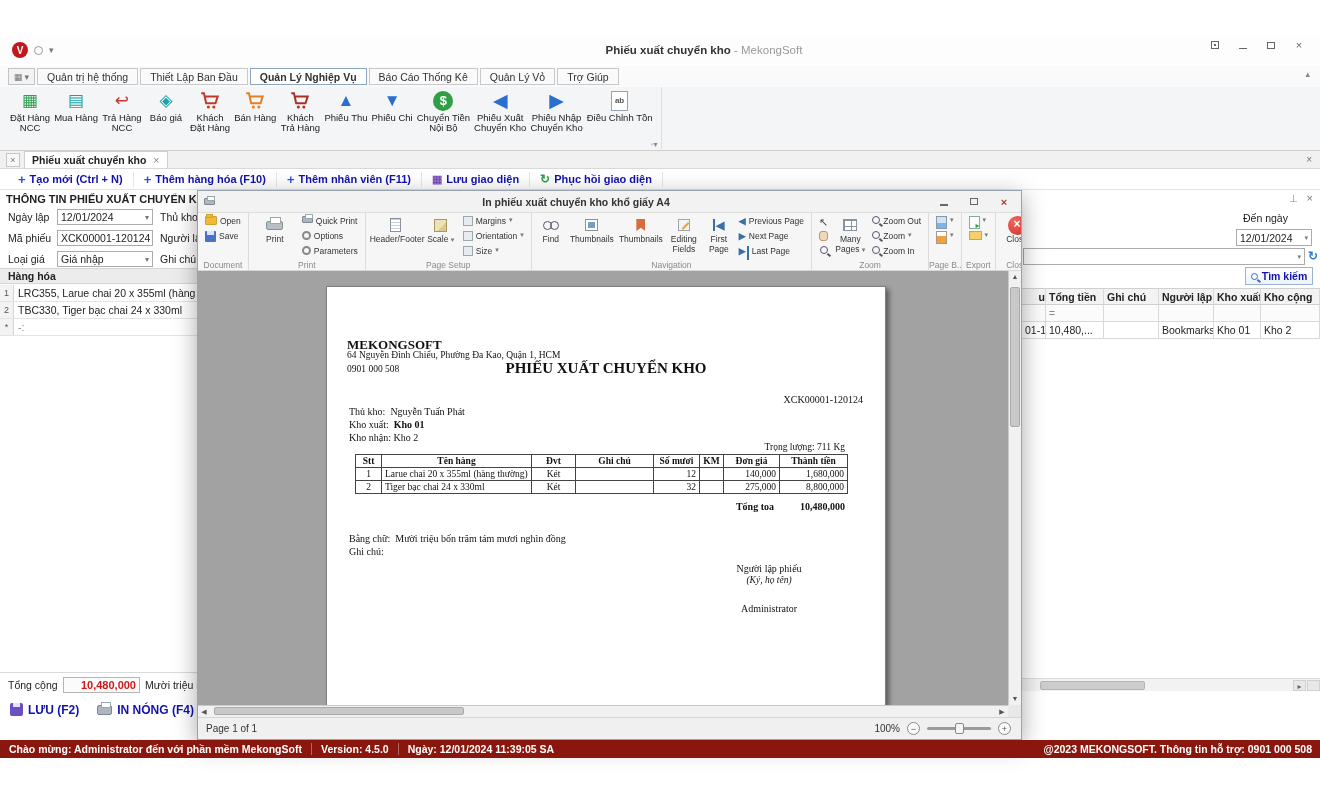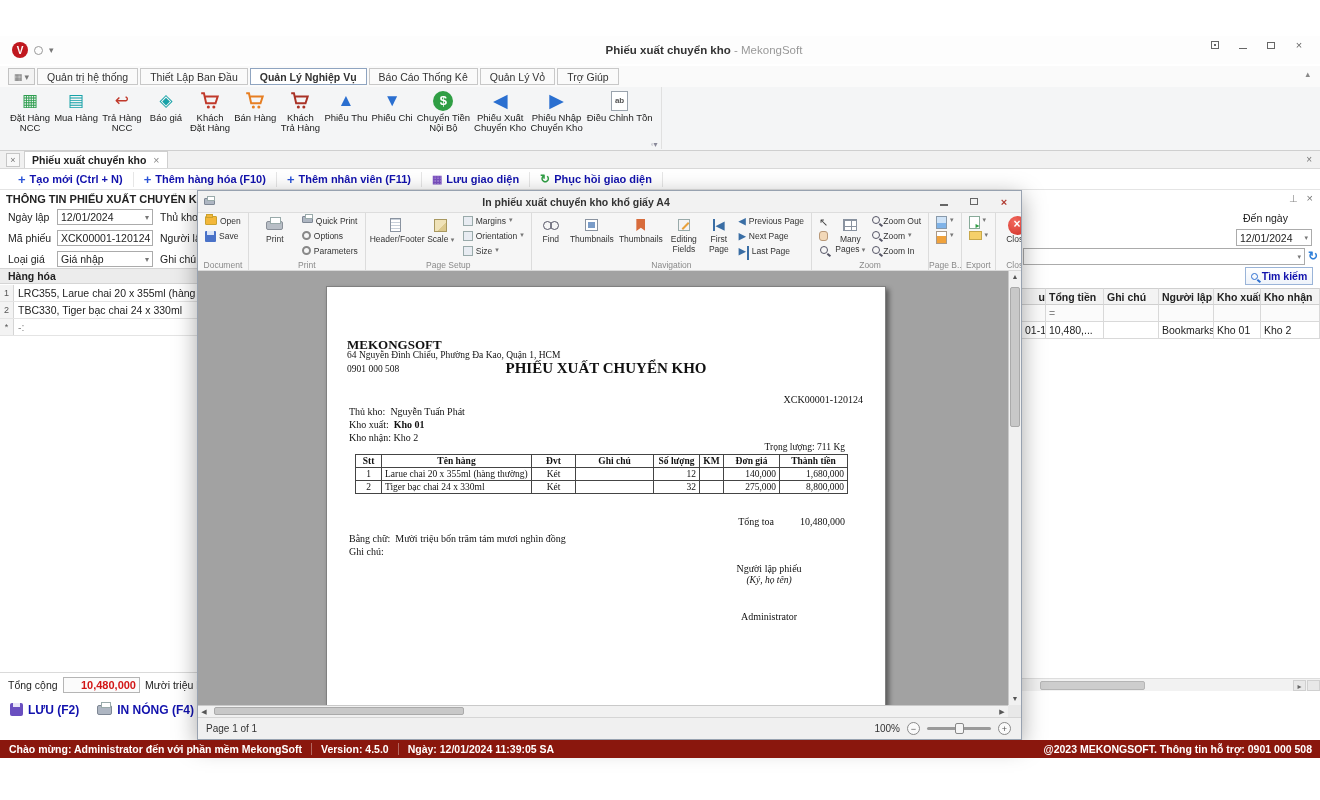--- a/index.html
+++ b/index.html
@@ -172,26 +172,26 @@
 .doc-dateline{left:0;right:0;top:92px;text-align:center;font-size:9px}
 .doc-code{right:22px;top:107px;font-size:10px}
 .doc-l1{left:22px;top:119px;font-size:10px}
 .doc-l2{left:22px;top:132px;font-size:10px}
 .doc-l3{left:22px;top:145px;font-size:10px}
 .doc-weight{right:40px;top:155px;font-size:9.5px}
 .doc-table{position:absolute;left:28px;top:167px;border-collapse:collapse;font-size:9.5px}
 .doc-table th,.doc-table td{border:1px solid #444;padding:1px 3px;vertical-align:top}
 .doc-table th{font-weight:bold;text-align:center}
 .td-c{text-align:center}.td-r{text-align:right}
-.doc-totalrow{position:absolute;right:40px;top:229px;display:flex;gap:26px;font-size:10px;font-weight:normal}
+.doc-totalrow{position:absolute;right:40px;top:214px;display:flex;gap:26px;font-size:10px;font-weight:bold}
 .doc-words{left:22px;top:246px;font-size:10px}
 .doc-note{left:22px;top:259px;font-size:10px}
 .doc-sign{position:absolute;left:352px;top:276px;width:180px;text-align:center;font-size:10px}
 .doc-sign .it{font-style:italic;font-size:9.5px;margin-top:1px}
-.doc-sign .nm{margin-top:26px}
+.doc-sign .nm{margin-top:18px}
 
 
 .dlg-status{position:absolute;left:0;right:0;bottom:0;height:22px;background:#f0f0f0;border-top:1px solid #d5d5d5;display:flex;align-items:center;font-size:10px;color:#333;padding:0 8px}
 .zoomctl{position:absolute;right:10px;display:flex;align-items:center;gap:7px}
 .zbtn{width:13px;height:13px;border-radius:50%;border:1px solid #8a8a8a;background:#fafafa;color:#555;font-size:9px;display:inline-flex;align-items:center;justify-content:center}
 .ztrack{width:64px;height:3px;background:#9a9a9a;border-radius:2px;position:relative}
 .zthumb{position:absolute;left:28px;top:-4px;width:9px;height:11px;background:#f5f5f5;border:1px solid #888;border-radius:2px}
 </style>
 </head>
 <body>
@@ -422,21 +422,21 @@
     <span class="imag"></span>
     <span>Tìm kiếm</span>
   </div>
 
   <div class="rgrid-row" style="top:98px">
     <span class="rg-cell rg-head w-part" style="text-align:right">u</span>
     <span class="rg-cell rg-head w-tt">Tổng tiền</span>
     <span class="rg-cell rg-head w-gc">Ghi chú</span>
     <span class="rg-cell rg-head w-nl">Người lập</span>
     <span class="rg-cell rg-head w-kx">Kho xuất</span>
-    <span class="rg-cell rg-head w-kn">Kho nhận</span>
+    <span class="rg-cell rg-head w-kn">Kho cộng</span>
   </div>
   <div class="rgrid-row" style="top:115px">
     <span class="rg-cell rg-filter w-part"></span>
     <span class="rg-cell rg-filter w-tt">=</span>
     <span class="rg-cell rg-filter w-gc"></span>
     <span class="rg-cell rg-filter w-nl"></span>
     <span class="rg-cell rg-filter w-kx"></span>
     <span class="rg-cell rg-filter w-kn"></span>
   </div>
   <div class="rgrid-row" style="top:132px">
@@ -657,21 +657,21 @@
             <col style="width:24px">
             <col style="width:56px">
             <col style="width:68px">
           </colgroup>
         <tbody>
             <tr>
           <th>Stt</th>
               <th>Tên hàng</th>
               <th>Đvt</th>
               <th>Ghi chú</th>
-              <th>Số lượng</th>
+              <th>Số mươi</th>
               <th>KM</th>
               <th>Đơn giá</th>
               <th>Thành tiền</th>
         </tr>
         <tr>
           <td class="td-c">1</td>
           <td style="white-space:normal">Larue chai 20 x 355ml (hàng thường)</td>
           <td class="td-c">Két</td>
           <td></td>
           <td class="td-r">12</td>

